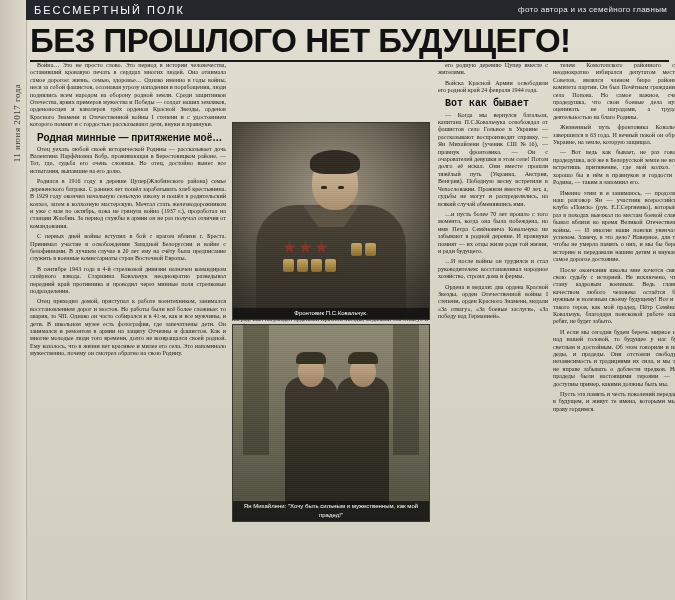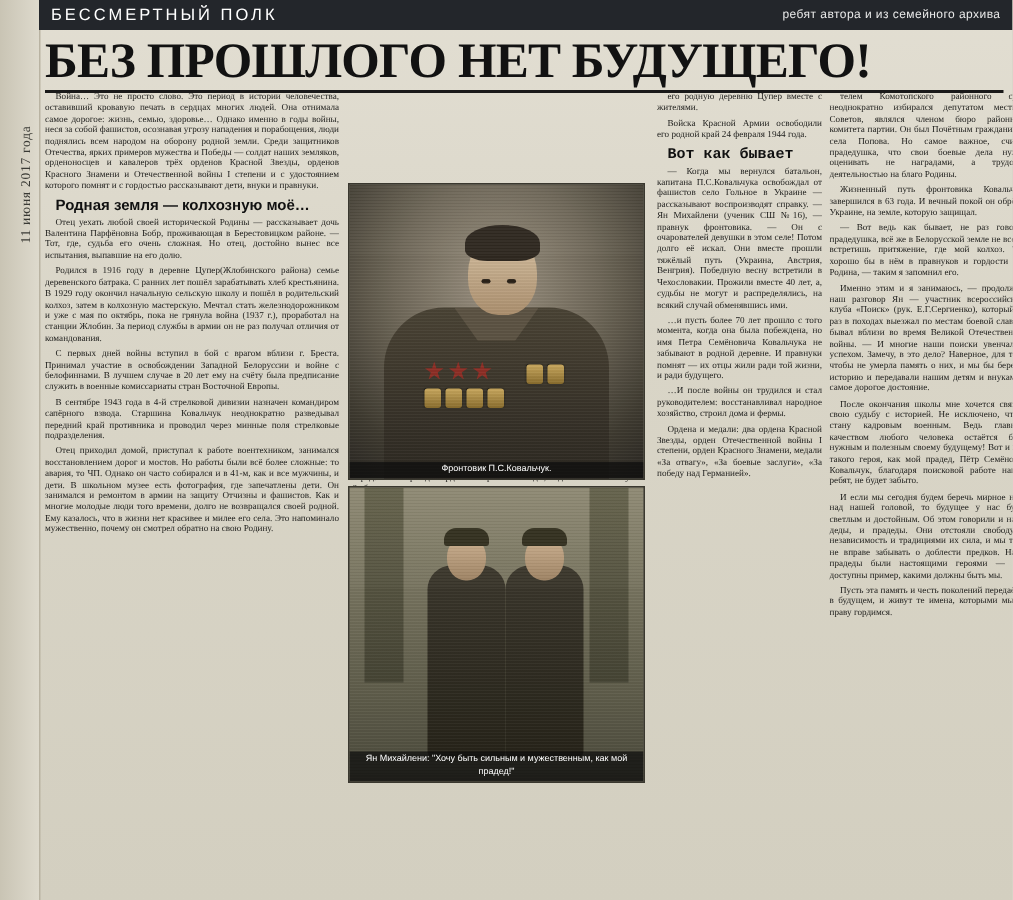--- a/index.html
+++ b/index.html
@@ -38,21 +38,21 @@
     font-family:"Liberation Sans",sans-serif;
     font-weight:normal;font-size:11px;letter-spacing:2px;
   }
   .masthead .credit{
     position:absolute;right:8px;top:5px;
     font-family:"Liberation Sans",sans-serif;
     font-size:8px;letter-spacing:.3px;color:#e9e9e9;
   }
   .headline{
     margin:4px 6px 2px 4px;
-    font-family:Liberation Serif, serif;
+    font-family:Liberation Sans, sans-serif;
     font-weight:bold;
     font-size:33px;
     line-height:34px;
     letter-spacing:-0.5px;
     color:#121212;
     white-space:nowrap;
   }
   .rule{
     height:2px;background:#1a1a1a;margin:0 6px 4px 4px;
   }
@@ -180,31 +180,31 @@
 <div class="page">
 
   <div class="spine">
     <div class="spine-date">11 июня 2017 года</div>
   </div>
 
   <div class="sheet">
 
     <div class="masthead">
       <div class="brand">БЕССМЕРТНЫЙ ПОЛК</div>
-      <div class="credit">ребят автора и из семейного архива</div>
+      <div class="credit">фото автора и из семейного главным</div>
     </div>
 
     <div class="headline">БЕЗ ПРОШЛОГО НЕТ БУДУЩЕГО!</div>
     <div class="rule"></div>
 
     <div class="cols">
 
       <div class="col c1">
         <p>Война… Это не просто слово. Это период в истории человечества, оставивший кровавую печать в сердцах многих людей. Она отнимала самое дорогое: жизнь, семью, здоровье… Однако именно в годы войны, неся за собой фашистов, осознавая угрозу нападения и порабощения, люди поднялись всем народом на оборону родной земли. Среди защитников Отечества, ярких примеров мужества и Победы — солдат наших земляков, орденоносцев и кавалеров трёх орденов Красной Звезды, орденов Красного Знамени и Отечественной войны I степени и с удостоянием которого помнят и с гордостью рассказывают дети, внуки и правнуки.</p>
-        <p class="sub">Родная земля — колхозную моё…</p>
+        <p class="sub">Родная минные — притяжение моё…</p>
         <p>Отец уехать любой своей исторической Родины — рассказывает дочь Валентина Парфёновна Бобр, проживающая в Берестовицком районе. — Тот, где, судьба его очень сложная. Но отец, достойно вынес все испытания, выпавшие на его долю.</p>
         <p>Родился в 1916 году в деревне Цупер(Жлобинского района) семье деревенского батрака. С ранних лет пошёл зарабатывать хлеб крестьянина. В 1929 году окончил начальную сельскую школу и пошёл в родительский колхоз, затем в колхозную мастерскую. Мечтал стать железнодорожником и уже с мая по октябрь, пока не грянула война (1937 г.), проработал на станции Жлобин. За период службы в армии он не раз получал отличия от командования.</p>
         <p>С первых дней войны вступил в бой с врагом вблизи г. Бреста. Принимал участие в освобождении Западной Белоруссии и войне с белофиннами. В лучшем случае в 20 лет ему на счёту была предписание служить в военные комиссариаты стран Восточной Европы.</p>
         <p>В сентябре 1943 года в 4-й стрелковой дивизии назначен командиром сапёрного взвода. Старшина Ковальчук неоднократно разведывал передний край противника и проводил через минные поля стрелковые подразделения.</p>
         <p>Отец приходил домой, приступал к работе воентехником, занимался восстановлением дорог и мостов. Но работы были всё более сложные: то авария, то ЧП. Однако он часто собирался и в 41-м, как и все мужчины, и дети. В школьном музее есть фотография, где запечатлены дети. Он занимался и ремонтом в армии на защиту Отчизны и фашистов. Как и многие молодые люди того времени, долго не возвращался своей родной. Ему казалось, что в жизни нет красивее и милее его села. Это напоминало мужественно, почему он смотрел обратно на свою Родину.</p>
       </div>
 
       <div class="col c2">
         <div style="height:200px"></div>
         <p class="sub">Фронтовыми дорогами</p>

